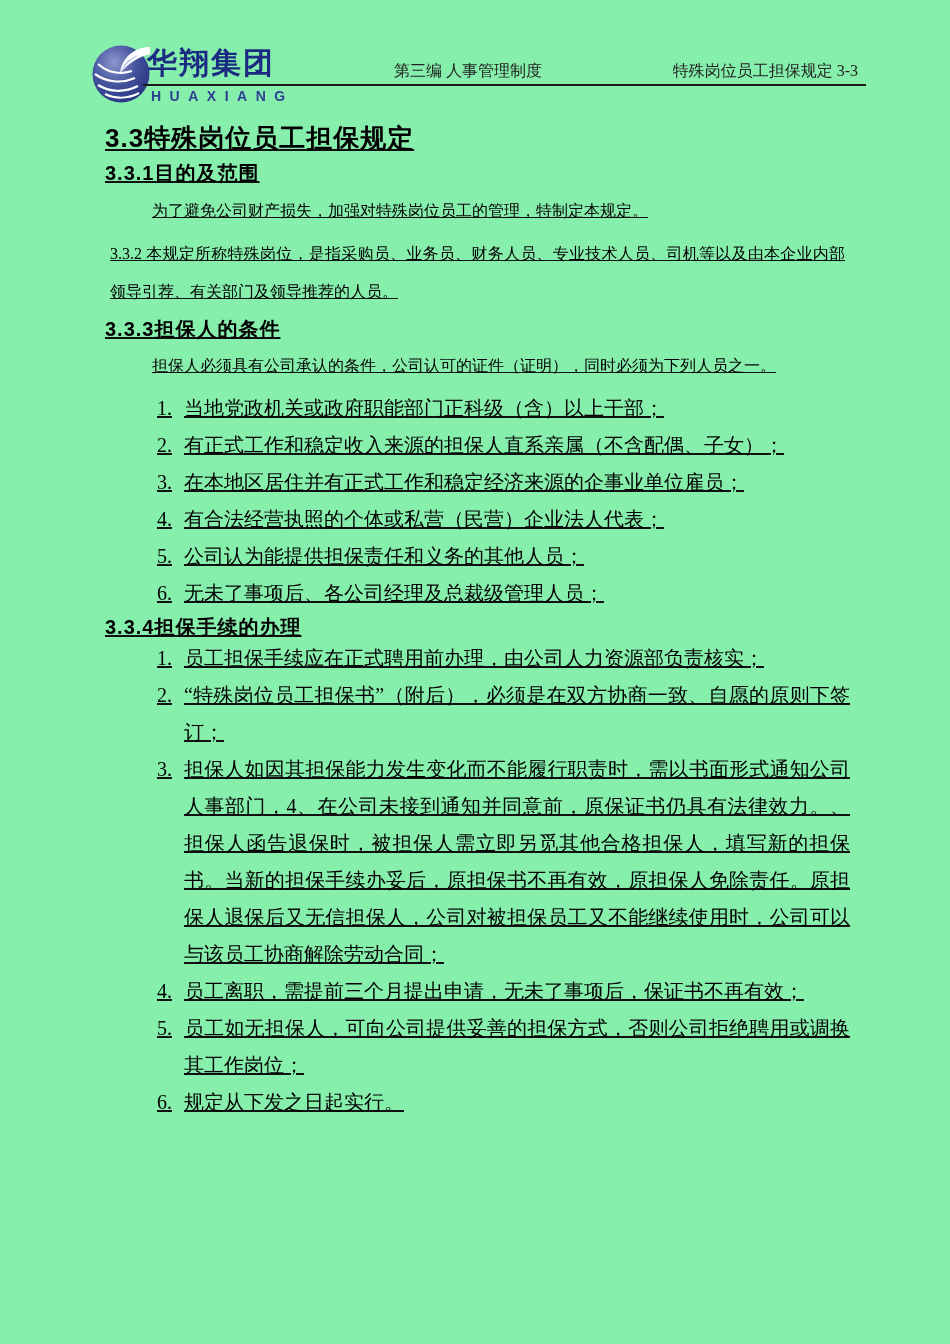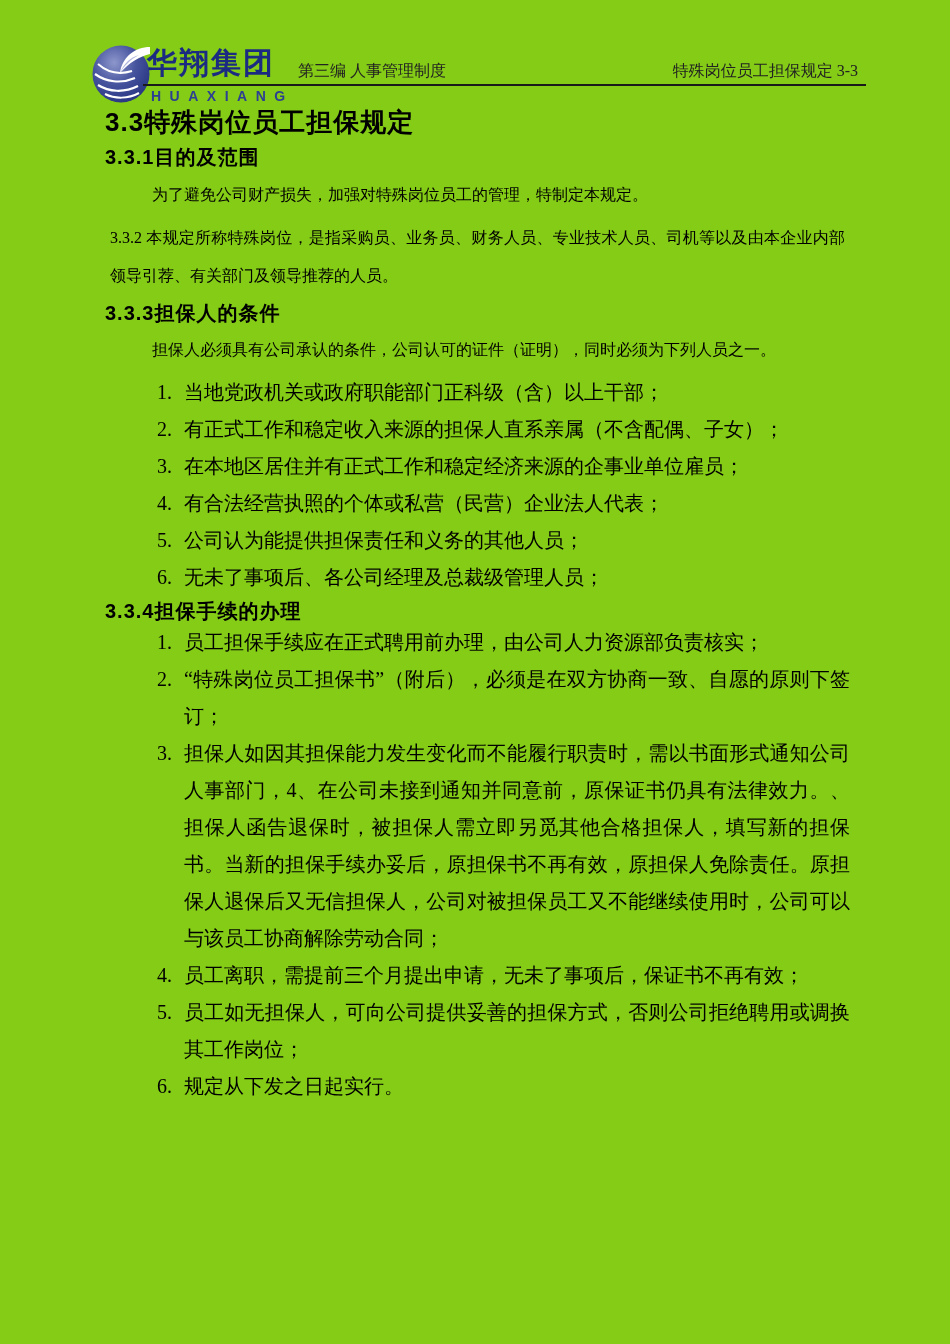--- a/index.html
+++ b/index.html
@@ -1,19 +1,19 @@
 <!DOCTYPE html>
 <html><head>
 <meta charset="utf-8">
 <style>
   html, body { margin:0; padding:0; background:#ffffff; }
   .page {
     position:relative;
     width:950px; height:1344px;
-    background:#84cc16;
+    background:#86efac;
     font-family:"Liberation Serif","DejaVu Serif",serif;
     color:#111;
     overflow:hidden;
   }
 
   
   .header { position:absolute; top:0; left:0; width:950px; height:108px; }
   .header-rule {
     position:absolute; left:143px; top:84px; width:723px; height:2px;
     background:#1a1a1a;
@@ -26,30 +26,30 @@
     letter-spacing:2px; color:#1c2b82; white-space:nowrap;
   }
   .logo-en {
     position:absolute; left:151px; top:88px;
     font-family:Liberation Sans, sans-serif;
     font-weight:bold; font-size:14px; letter-spacing:8.5px;
     color:#2d3f92; white-space:nowrap;
   }
   .header-center {
     position:absolute; left:298px; top:60px; width:340px;
-    text-align:left; font-size:16px; line-height:22px; color:#222;
+    text-align:center; font-size:16px; line-height:22px; color:#222;
     white-space:nowrap;
   }
   .header-right {
     position:absolute; right:92px; top:60px;
     font-size:16px; line-height:22px; color:#222; white-space:nowrap;
   }
 
   
-  .content { position:absolute; left:105px; top:89px; width:745px; }
+  .content { position:absolute; left:105px; top:105px; width:745px;text-decoration:underline; }
   .doc-title {
     margin:16px 0 0 0;
     font-family:"Liberation Sans","DejaVu Sans",sans-serif;
     font-weight:bold; font-size:26px; line-height:34px;
     letter-spacing:1px; color:#000;
   }
   .sec-heading {
     margin:4px 0 0 0;
     font-family:"Liberation Sans","DejaVu Sans",sans-serif;
     font-weight:bold; font-size:20px; line-height:28px;

